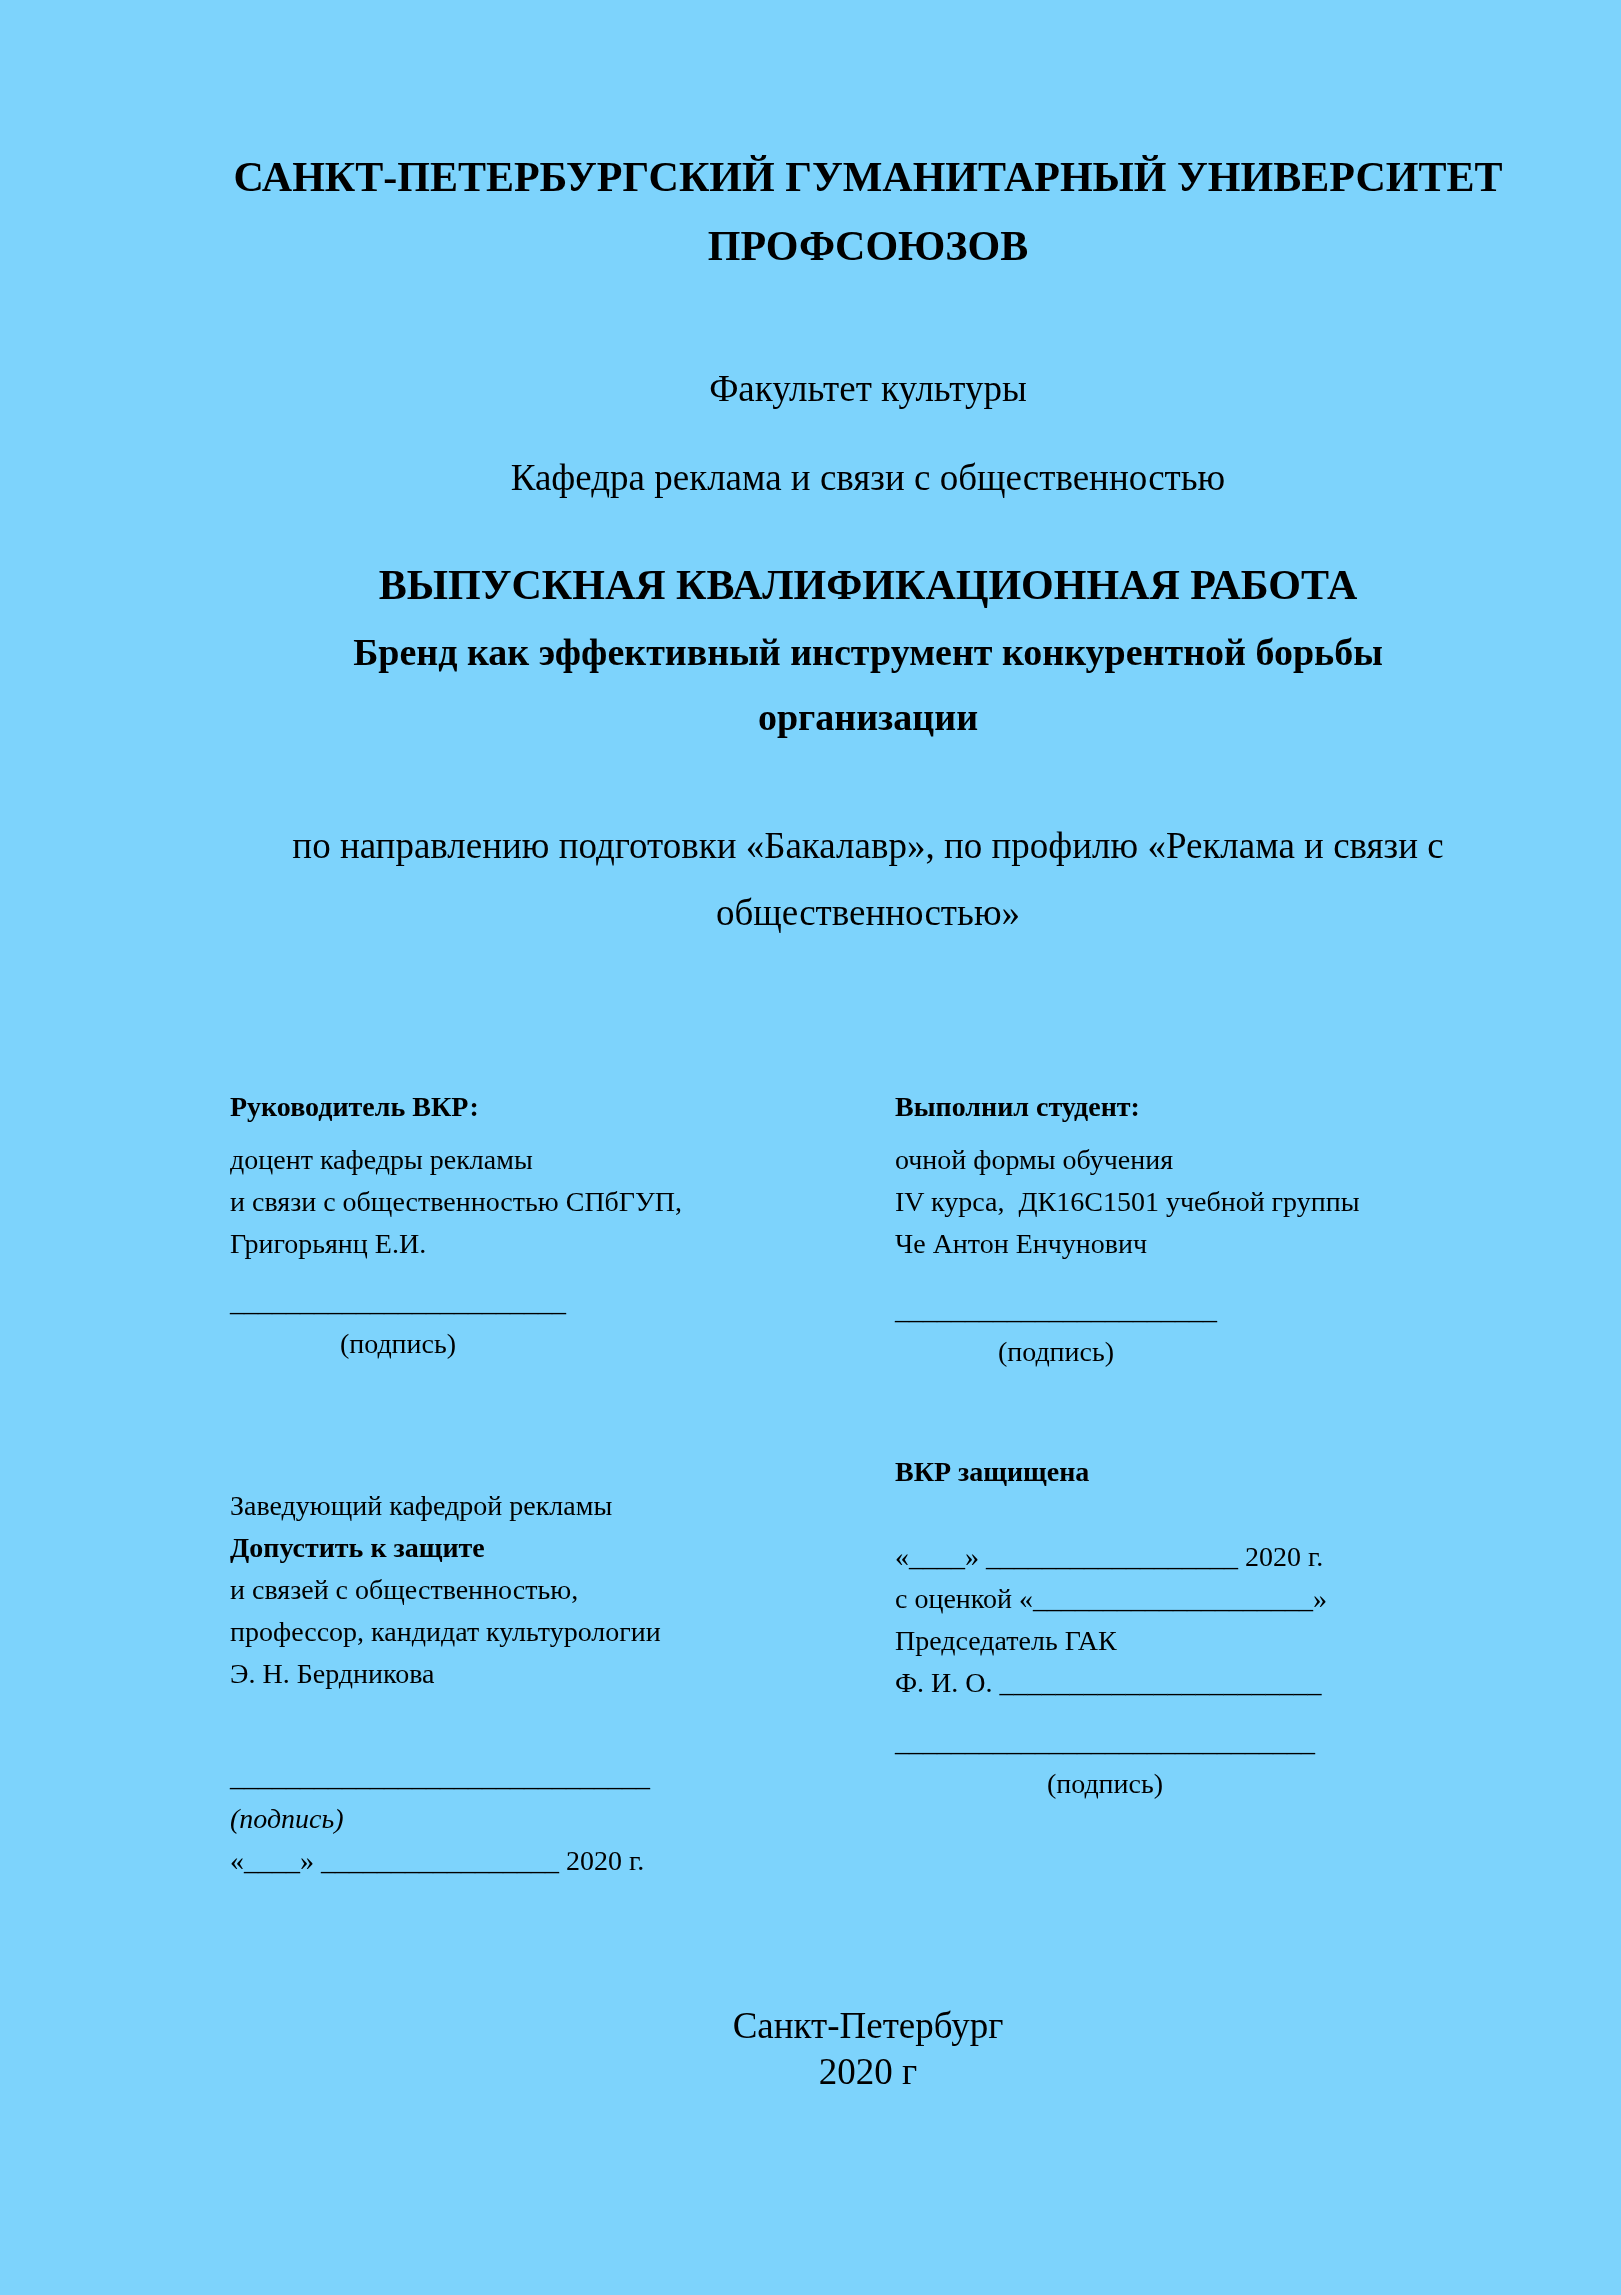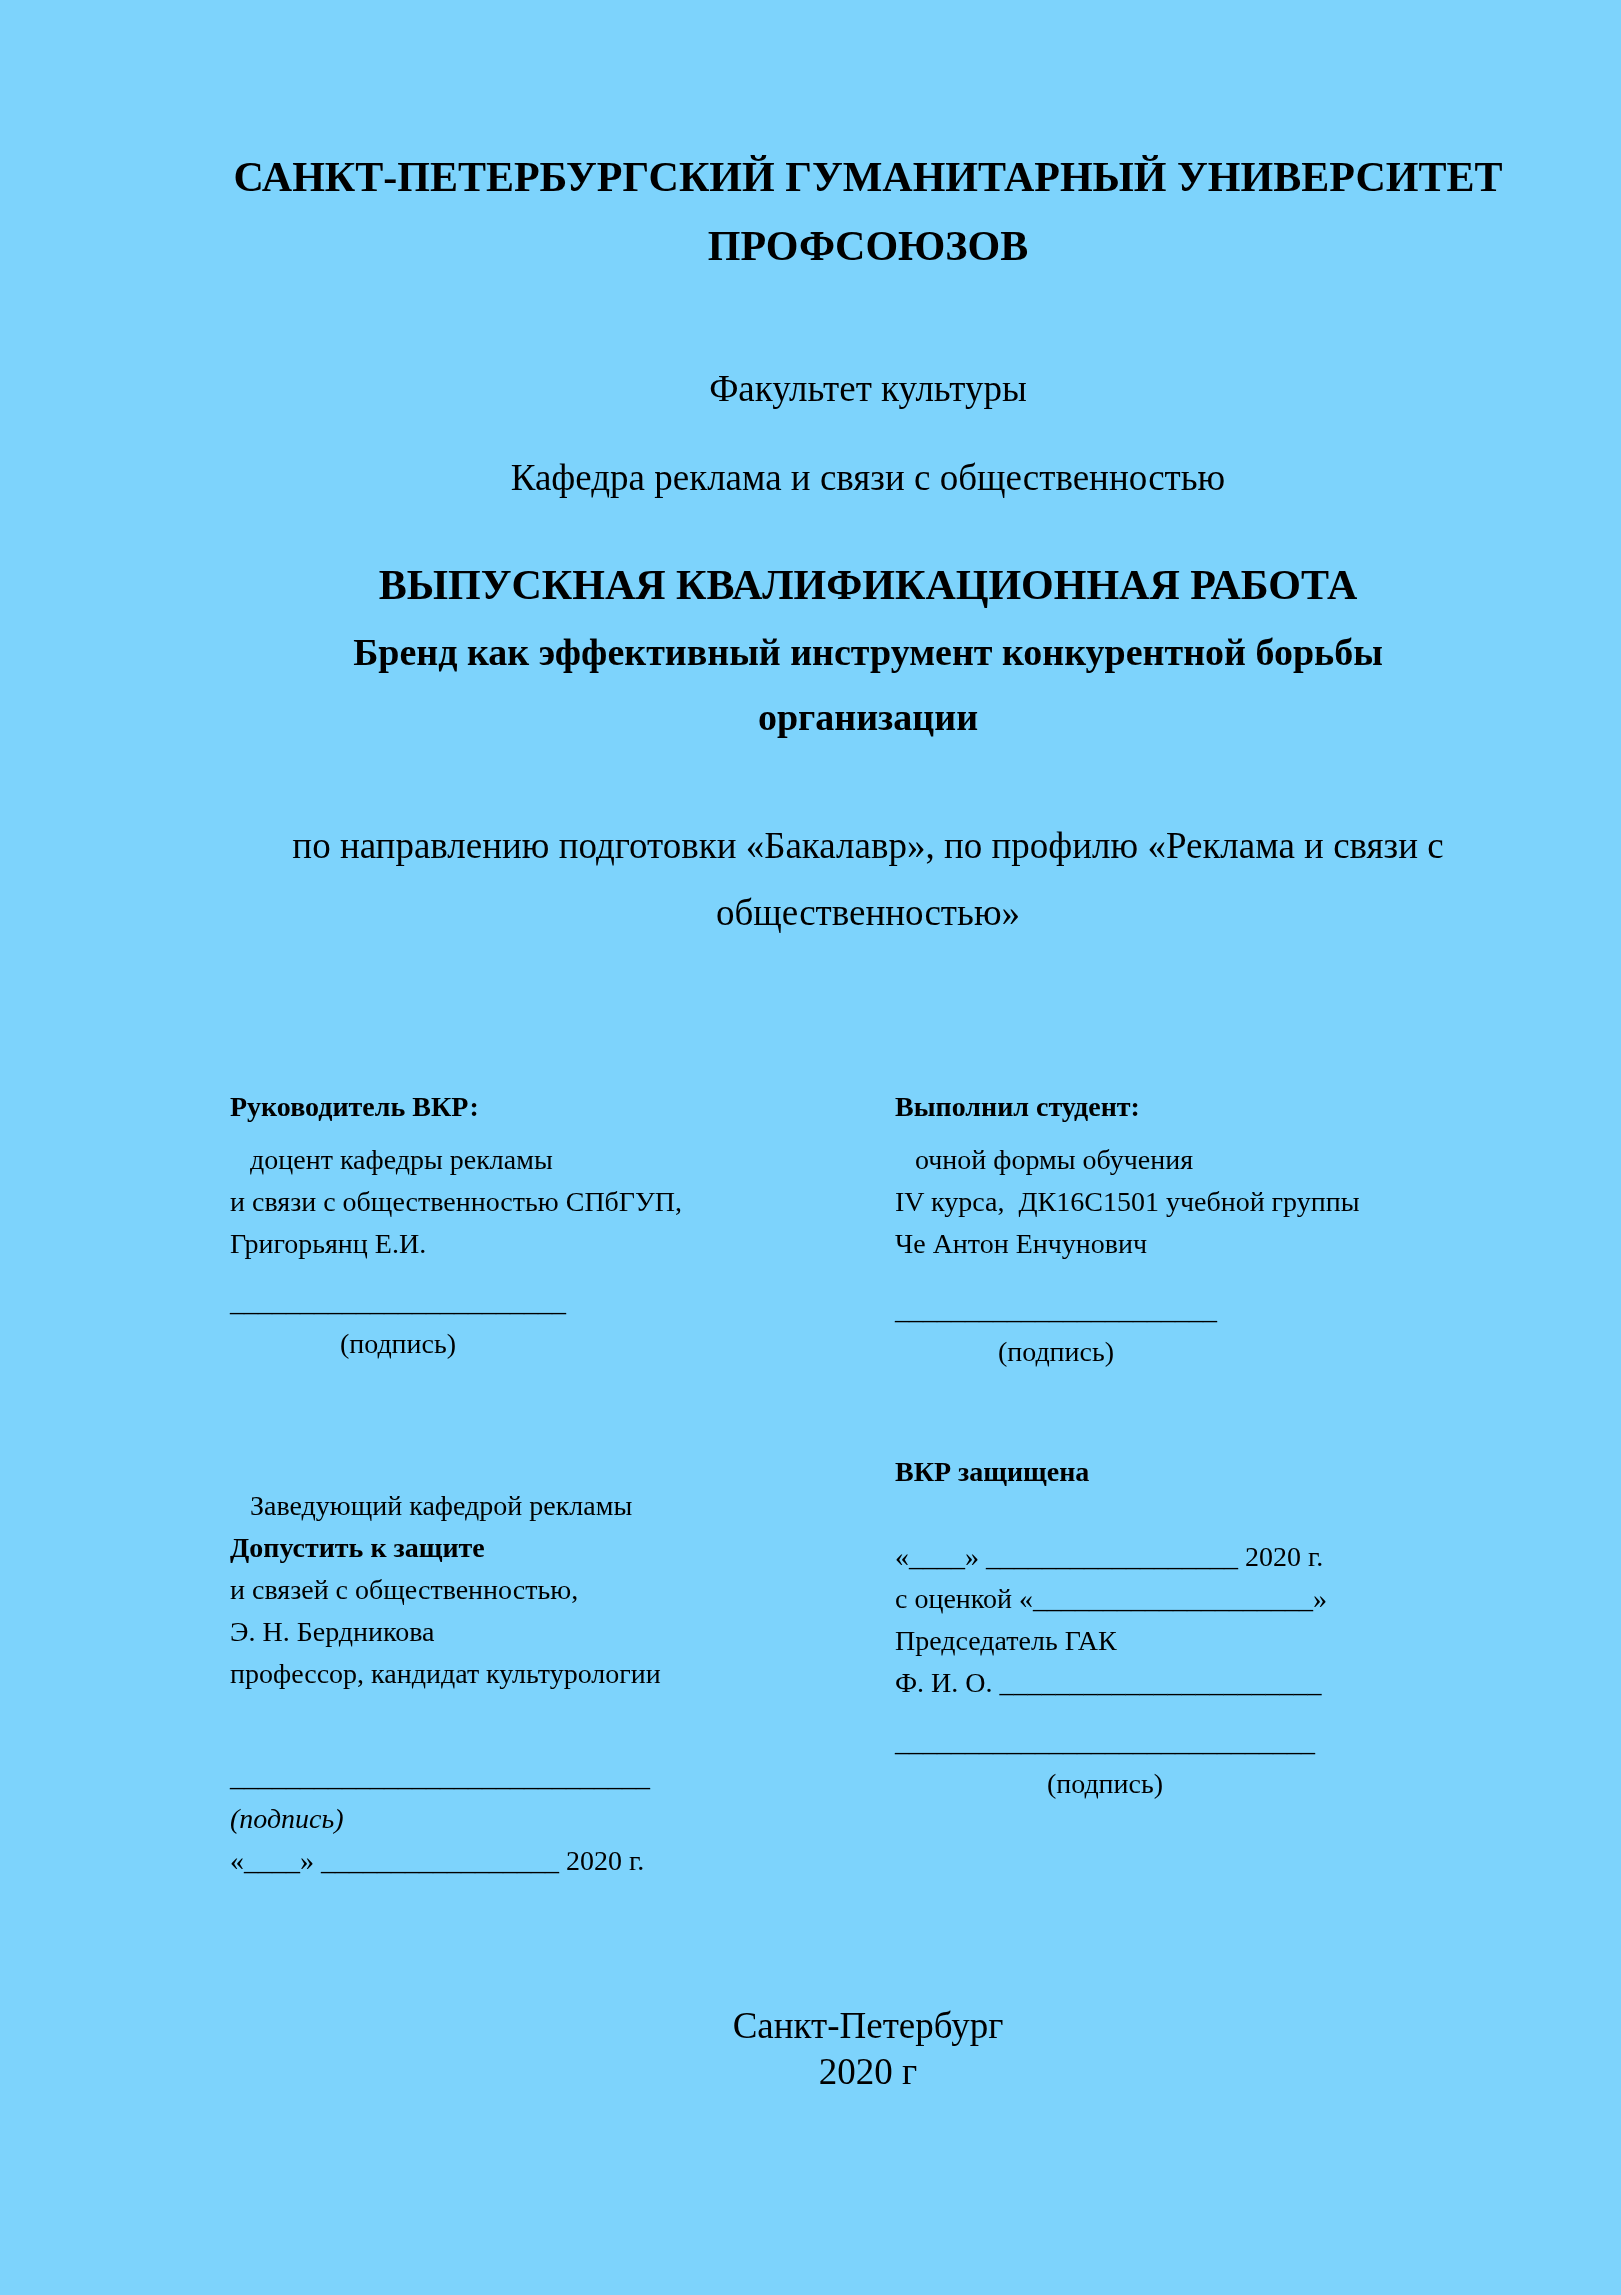--- a/index.html
+++ b/index.html
@@ -55,21 +55,21 @@
   .sig-group .line {
     text-align: left;
   }
   .sig-group .caption {
     text-align: center;
     white-space: pre;
   }
   .italic {
     font-style: italic;
   }
-  .mt-after-heading { margin-top: 11px; margin-left: 20px; }
+  .mt-after-heading { margin-top: 11px; }
   .footer-line {
     position: absolute;
     left: 228px;
     width: 1280px;
     text-align: center;
     white-space: pre;
     font-size: 37px;
     line-height: 46px;
   }
 </style>
@@ -112,22 +112,22 @@
     <div class="sig-group" style="margin-top:23.6px">
       <div class="line">_______________________</div>
       <div class="caption">(подпись)</div>
     </div>
   </div>
 
   <div class="col-block" style="left:230px; top:1474px; width:652px">
     <div class="line mt-after-heading">Заведующий кафедрой рекламы</div>
     <div class="line heading">Допустить к защите</div>
     <div class="line">и связей с общественностью,</div>
+    <div class="line">профессор, кандидат культурологии</div>
     <div class="line">Э. Н. Бердникова</div>
-    <div class="line">профессор, кандидат культурологии</div>
     <div class="line" style="margin-top:61px">______________________________</div>
     <div class="line italic">(подпись)</div>
     <div class="line">«____» _________________ 2020 г.</div>
   </div>
 
   <div class="col-block" style="left:895px; top:1451px; width:683px">
     <div class="line heading">ВКР защищена</div>
     <div class="line" style="margin-top:43px">«____» __________________ 2020 г.</div>
     <div class="line">с оценкой «____________________»</div>
     <div class="line">Председатель ГАК</div>

